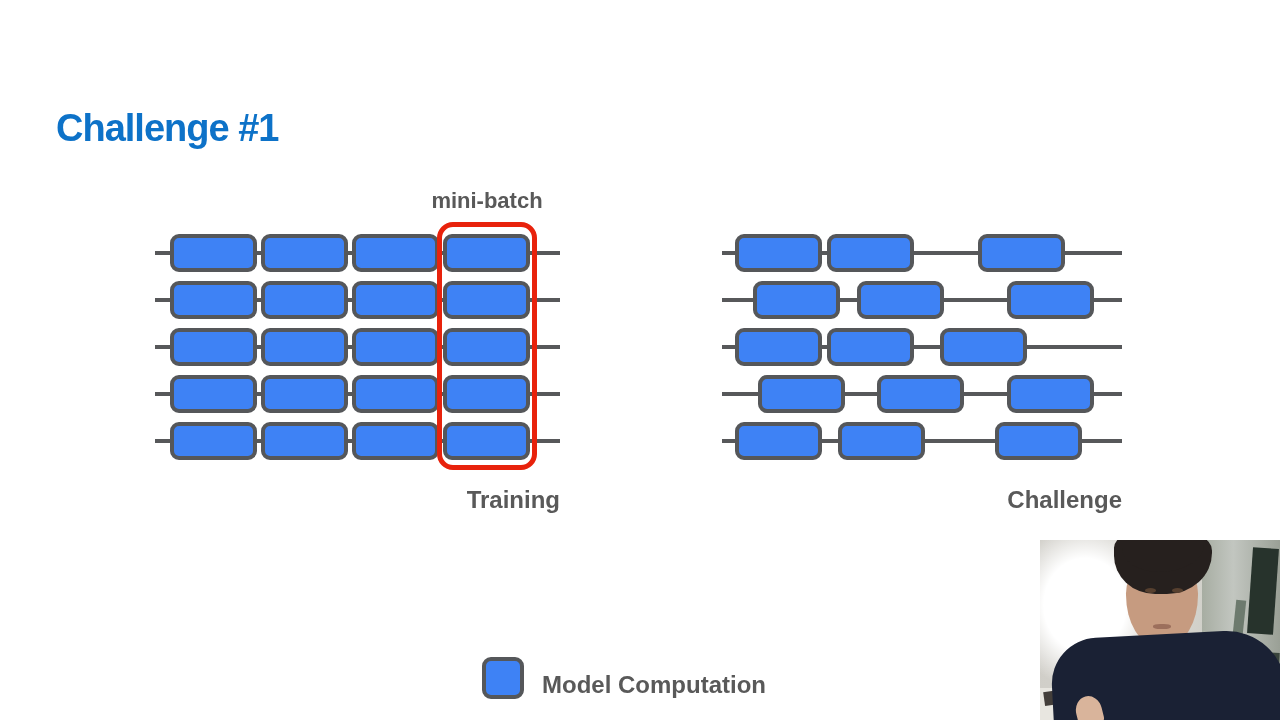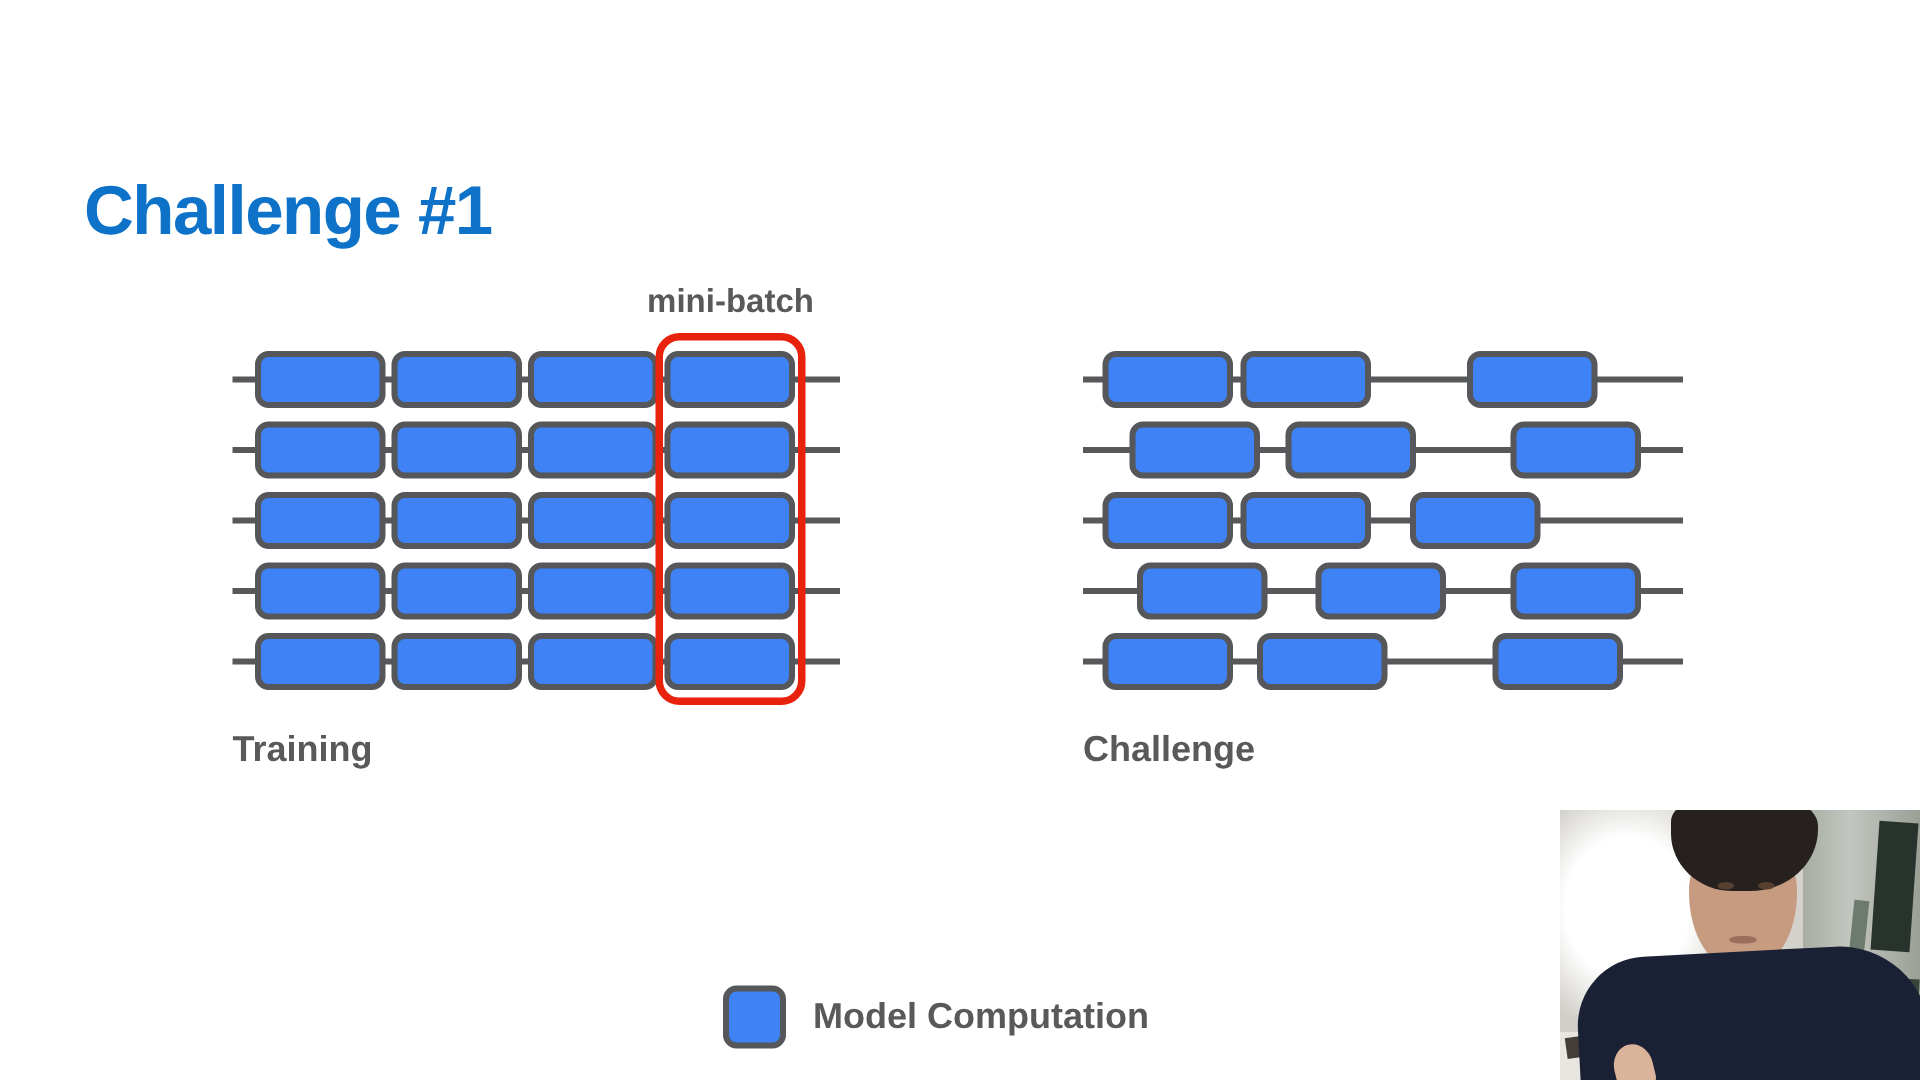--- a/index.html
+++ b/index.html
@@ -2,21 +2,21 @@
 <html style="--title-blue: #0d72c8; --block-fill: #3e82f5; --block-border: #55575a; --track-line: #57585a; --label-gray: #595959; --highlight-red: #e8220c;"><head>
 <meta charset="utf-8">
 <style>
   html,body{margin:0;padding:0;}
   body{
     width:1280px;height:720px;position:relative;overflow:hidden;
     background:#ffffff;font-family:"Liberation Sans",sans-serif;
   }
   .slide-title{
     position:absolute;left:56px;top:82px;
-    font-size:46px;font-weight:700;letter-spacing:-1px;
+    font-size:38px;font-weight:700;letter-spacing:-1px;
     color:var(--title-blue);
   }
   .diagram-layer{position:absolute;left:0;top:0;width:1280px;height:720px;}
   .track{
     position:absolute;height:4px;background:var(--track-line);
   }
   .block{
     position:absolute;box-sizing:border-box;
     background:var(--block-fill);
     border:4px solid var(--block-border);
@@ -26,24 +26,24 @@
     position:absolute;box-sizing:border-box;
     border:5px solid var(--highlight-red);
     border-radius:16px;z-index:5;background:transparent;
   }
   .annotation{
     position:absolute;transform:translateX(-50%);
     font-size:22px;font-weight:700;color:var(--label-gray);
     white-space:nowrap;z-index:6;
   }
   .diagram-label{
-    position:absolute;text-align:left;
+    position:absolute;text-align:right;
     font-size:24px;font-weight:700;color:var(--label-gray);
   }
-  .legend{position:absolute;left:482px;top:657px;display:flex;align-items:center;gap:18px;}
+  .legend{position:absolute;left:482px;top:657px;display:flex;align-items:flex-end;gap:18px;}
   .legend-swatch{
     width:42px;height:42px;box-sizing:border-box;
     background:var(--block-fill);border:4px solid var(--block-border);
     border-radius:9px;flex:0 0 auto;
   }
   .legend-text{font-size:24px;font-weight:700;color:var(--label-gray);white-space:nowrap;}
   
   .webcam{
     position:absolute;left:1040px;top:540px;width:240px;height:180px;
     overflow:hidden;background:linear-gradient(100deg,#cfcdc7,#d8d6d0 55%,#b7bcb3);

